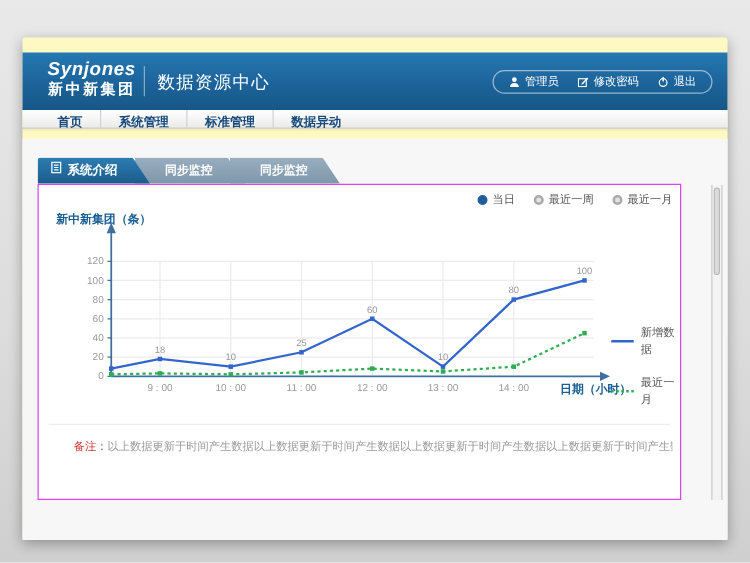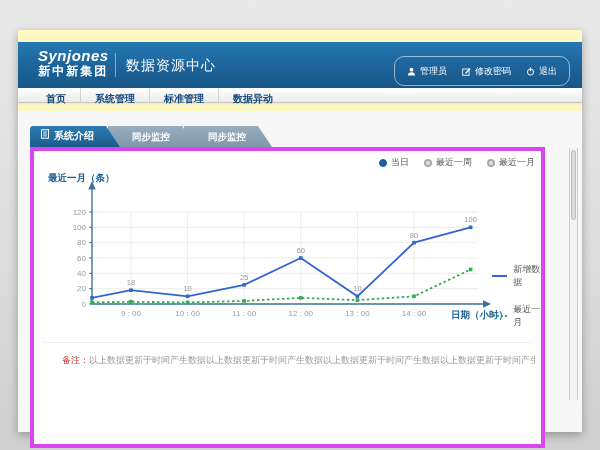--- a/index.html
+++ b/index.html
@@ -11,48 +11,48 @@
     background:#fef9c3; box-shadow:0 3px 10px rgba(0,0,0,.3); border-radius:2px; }
 
   
   .header { position:absolute; top:12px; left:0; right:0; height:46px;
     background:linear-gradient(180deg,#2578b1 0%,#1c639a 55%,#175786 100%); }
   .logo { position:absolute; left:20px; top:5px; color:#fff; text-align:center; }
   .logo-en { font-size:15px; font-weight:bold; font-style:italic; letter-spacing:.5px; line-height:17px; }
   .logo-cn { font-size:12px; font-weight:bold; letter-spacing:2px; line-height:15px; }
   .header-divider { position:absolute; left:97px; top:11px; width:1px; height:24px; background:rgba(255,255,255,.45); }
   .app-title { position:absolute; left:108px; top:15px; color:#fff; font-size:14px; letter-spacing:1px; }
-  .user-pill { position:absolute; right:12px; top:14px; height:30px; display:flex; 
+  .user-pill { position:absolute; right:12px; top:14px; height:19px; display:flex; 
     gap:15px; padding:0 12px; border:1px solid rgba(255,255,255,.55); border-radius:10px; }
   .user-item { display:flex; align-items:center; gap:4px; color:#fff; font-size:9px; cursor:pointer; }
   .user-item svg { display:block; }
 
   
   .nav { position:absolute; top:58px; left:0; right:0; height:15px;
     background:linear-gradient(180deg,#ffffff,#ebebeb); border-bottom:1px solid #c6c6c6;
     box-shadow:0 1px 2px rgba(0,0,0,.08); display:flex; padding-left:14px; }
   .nav-item { padding:0 14px; line-height:22px; font-size:10px; font-weight:bold;
     color:#17497a; cursor:pointer; }
   .nav-item + .nav-item { border-left:1px solid #d2d2d2; }
 
   
   .content { position:absolute; top:81px; left:0; right:0; bottom:0; background:#f7f7f7; }
 
   .tabs { position:absolute; left:12px; top:15px; height:21px; display:flex; }
   .tab { height:21px; line-height:21px; color:#fff; font-weight:bold; cursor:pointer;
     clip-path:polygon(0 0, calc(100% - 14px) 0, 100% 100%, 0 100%); position:relative; }
   .tab.active { background:linear-gradient(180deg,#2d7cb3,#1a5c8c); z-index:3;
     border-radius:3px 0 0 0; font-size:10px; padding:0 26px 0 10px;
-    display:flex; align-items:center; gap:4px;font-family:Liberation Mono, monospace; }
+    display:flex; align-items:center; gap:4px; }
   .tab.inactive { background:linear-gradient(180deg,#98aec0,#7f97aa); margin-left:-12px;
     font-size:9.5px; padding:0 26px 0 24px; }
   .tab.z2 { z-index:2; } .tab.z1 { z-index:1; }
 
-  .panel { position:absolute; left:12px; top:36px; width:515px; height:301px;
-    background:#fff; border:4px solid #d946ef; }
+  .panel { position:absolute; left:12px; top:36px; width:515px; height:253px;
+    background:#fff; border:1px solid #d946ef; }
 
   .radios { position:absolute; top:5px; right:6px; display:flex; gap:15px; }
   .radio { display:flex; align-items:center; gap:4px; font-size:9px; color:#555; cursor:pointer; }
   .dot { width:8px; height:8px; border-radius:50%; }
   .dot.sel { background:#1f5c99; border:1px solid #1f5c99; }
   .dot.unsel { background:#e3e3e3; border:2px solid #a9a9a9; }
 
   .ylabel { position:absolute; left:14px; top:21px; font-size:9.5px; font-weight:bold; color:#1a5f93; }
 
   .chart-wrap { position:absolute; left:0; top:0; width:513px; height:185px; }
@@ -160,21 +160,21 @@
         <div class="radio">
           <span class="dot unsel"></span>
           <span>最近一周</span>
         </div>
         <div class="radio">
           <span class="dot unsel"></span>
           <span>最近一月</span>
         </div>
       </div>
 
-      <div class="ylabel">最近一月（条）</div>
+      <div class="ylabel">新中新集团（条）</div>
 
       <div class="chart-wrap">
         <svg id="chart-svg" width="513" height="185">
             <line x1="58" y1="137.66666666666666" x2="444" y2="137.66666666666666" stroke="#ececec" stroke-width="1"></line>
             <line x1="58" y1="122.33333333333333" x2="444" y2="122.33333333333333" stroke="#ececec" stroke-width="1"></line>
             <line x1="58" y1="107" x2="444" y2="107" stroke="#ececec" stroke-width="1"></line>
             <line x1="58" y1="91.66666666666666" x2="444" y2="91.66666666666666" stroke="#ececec" stroke-width="1"></line>
             <line x1="58" y1="76.33333333333333" x2="444" y2="76.33333333333333" stroke="#ececec" stroke-width="1"></line>
             <line x1="58" y1="61" x2="444" y2="61" stroke="#ececec" stroke-width="1"></line>
             <line x1="97" y1="61" x2="97" y2="152" stroke="#ececec" stroke-width="1"></line>

